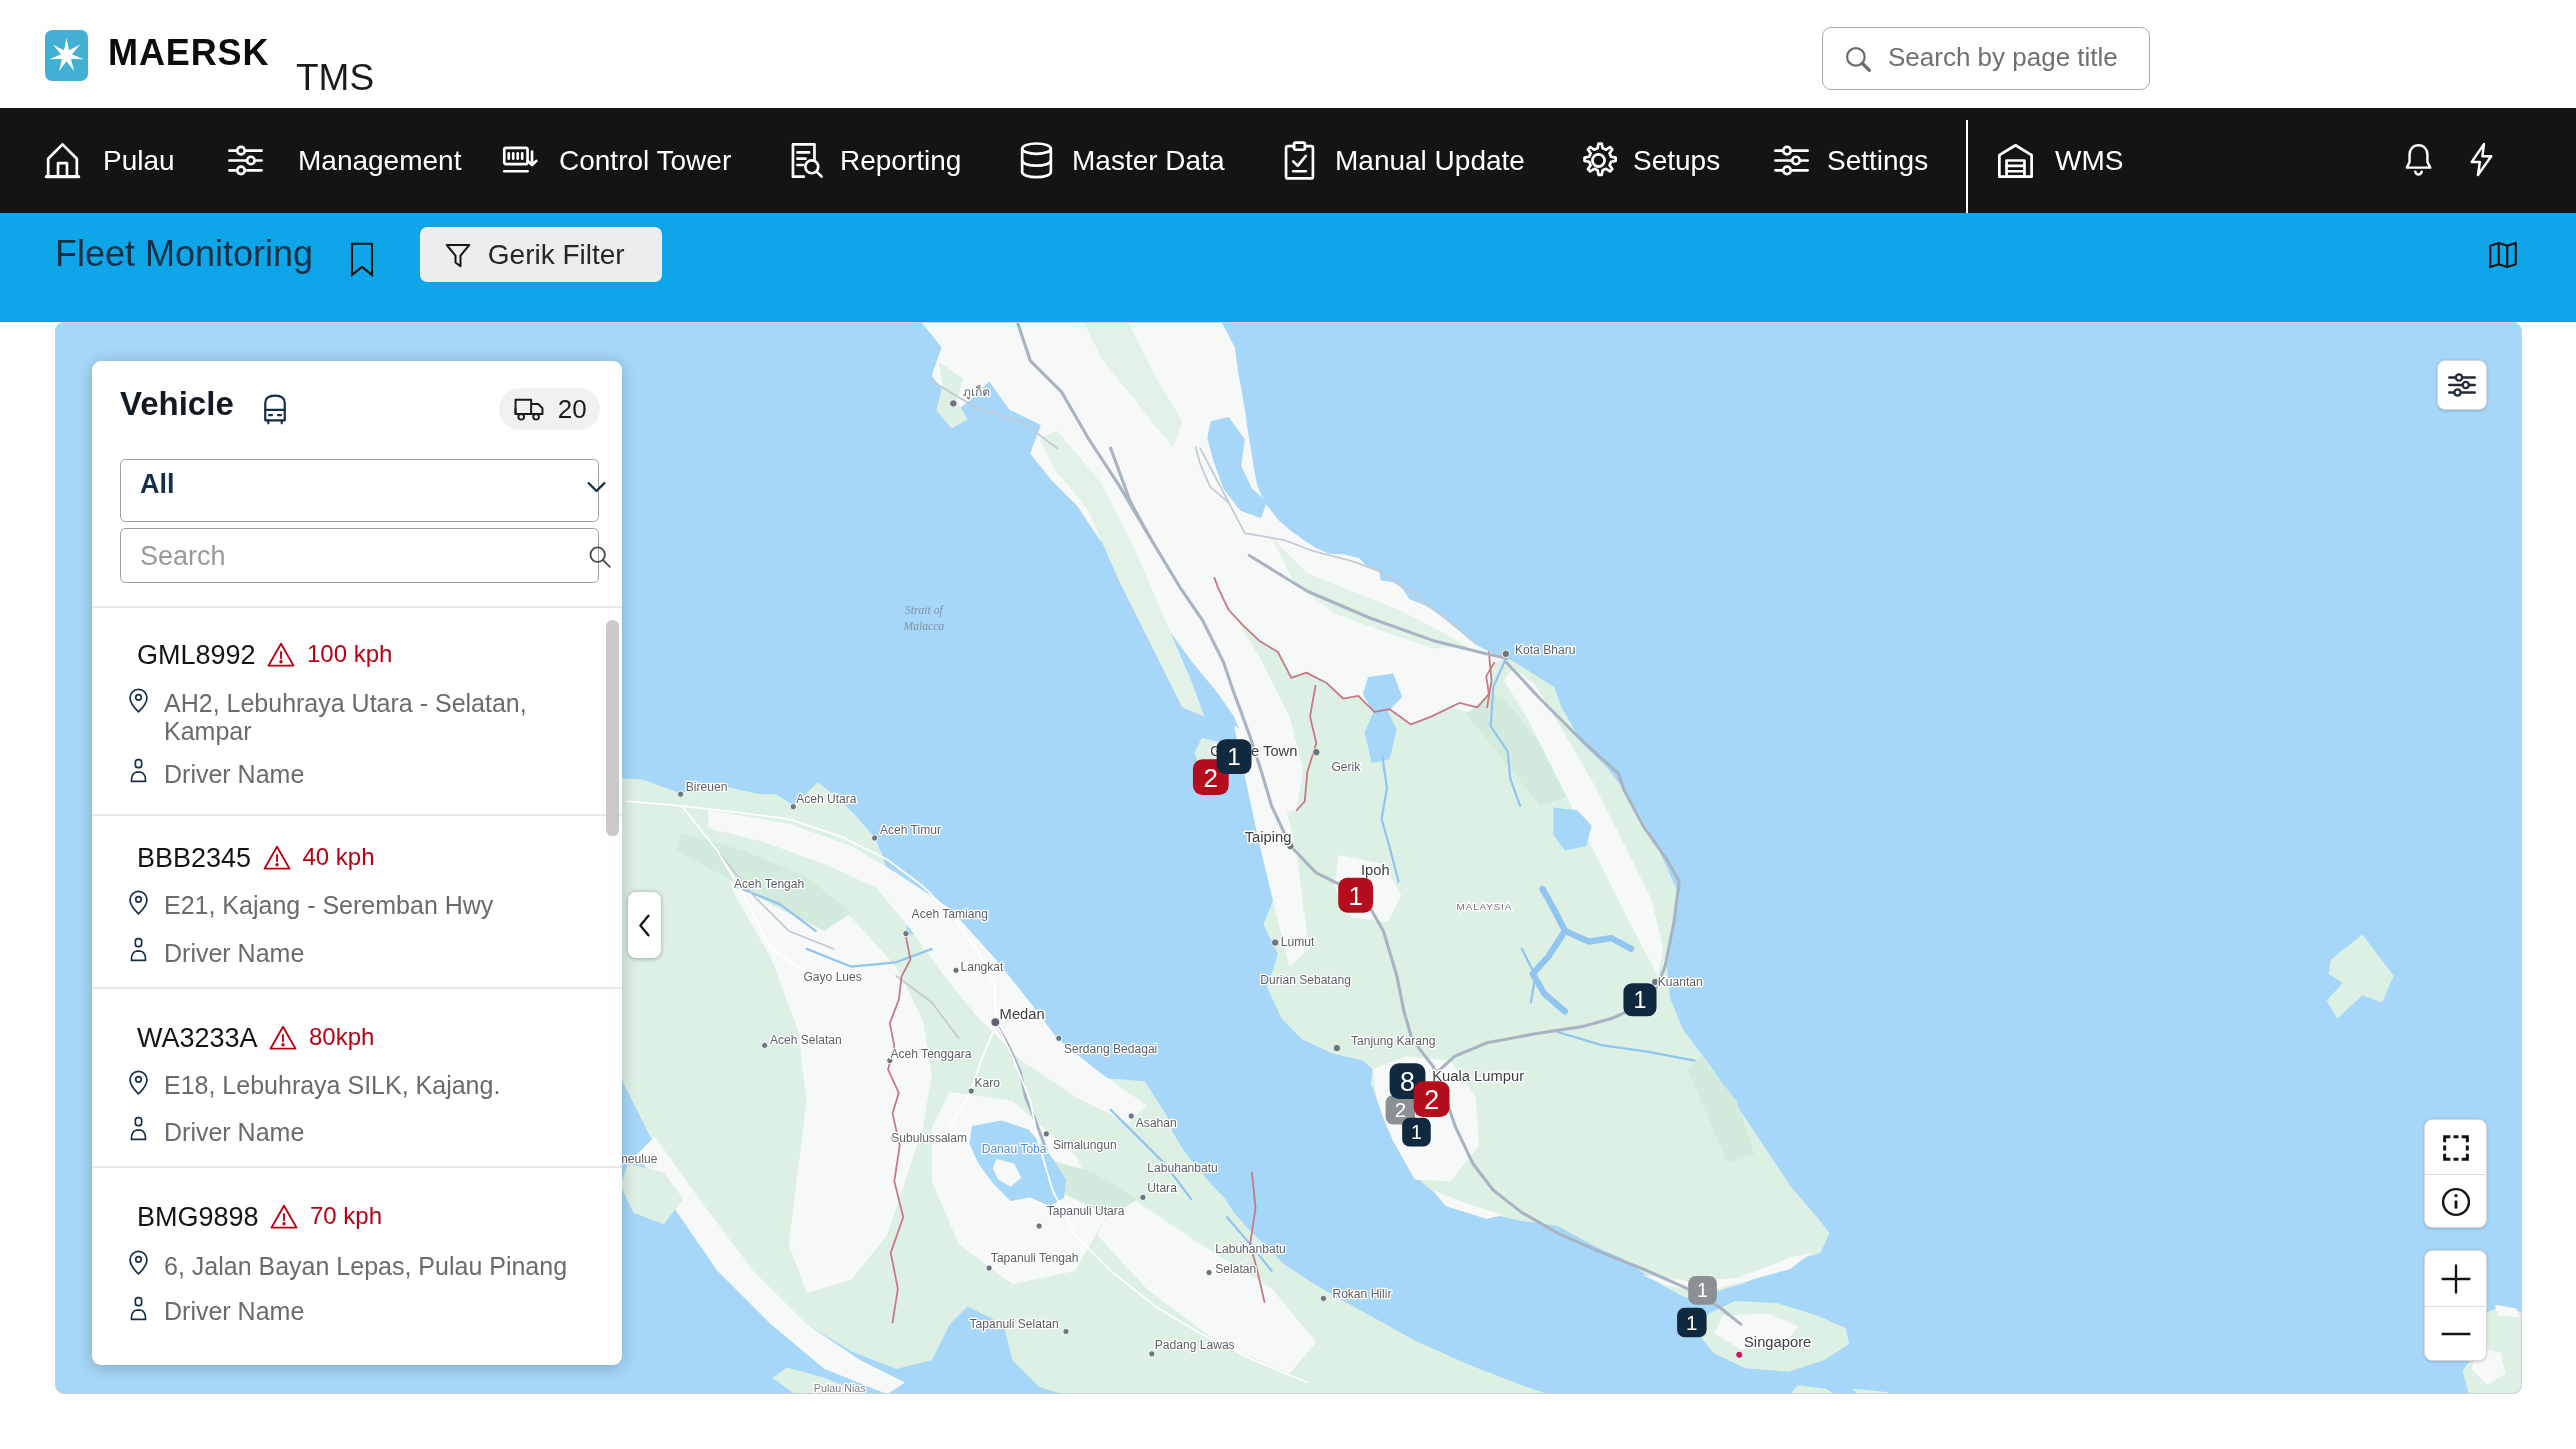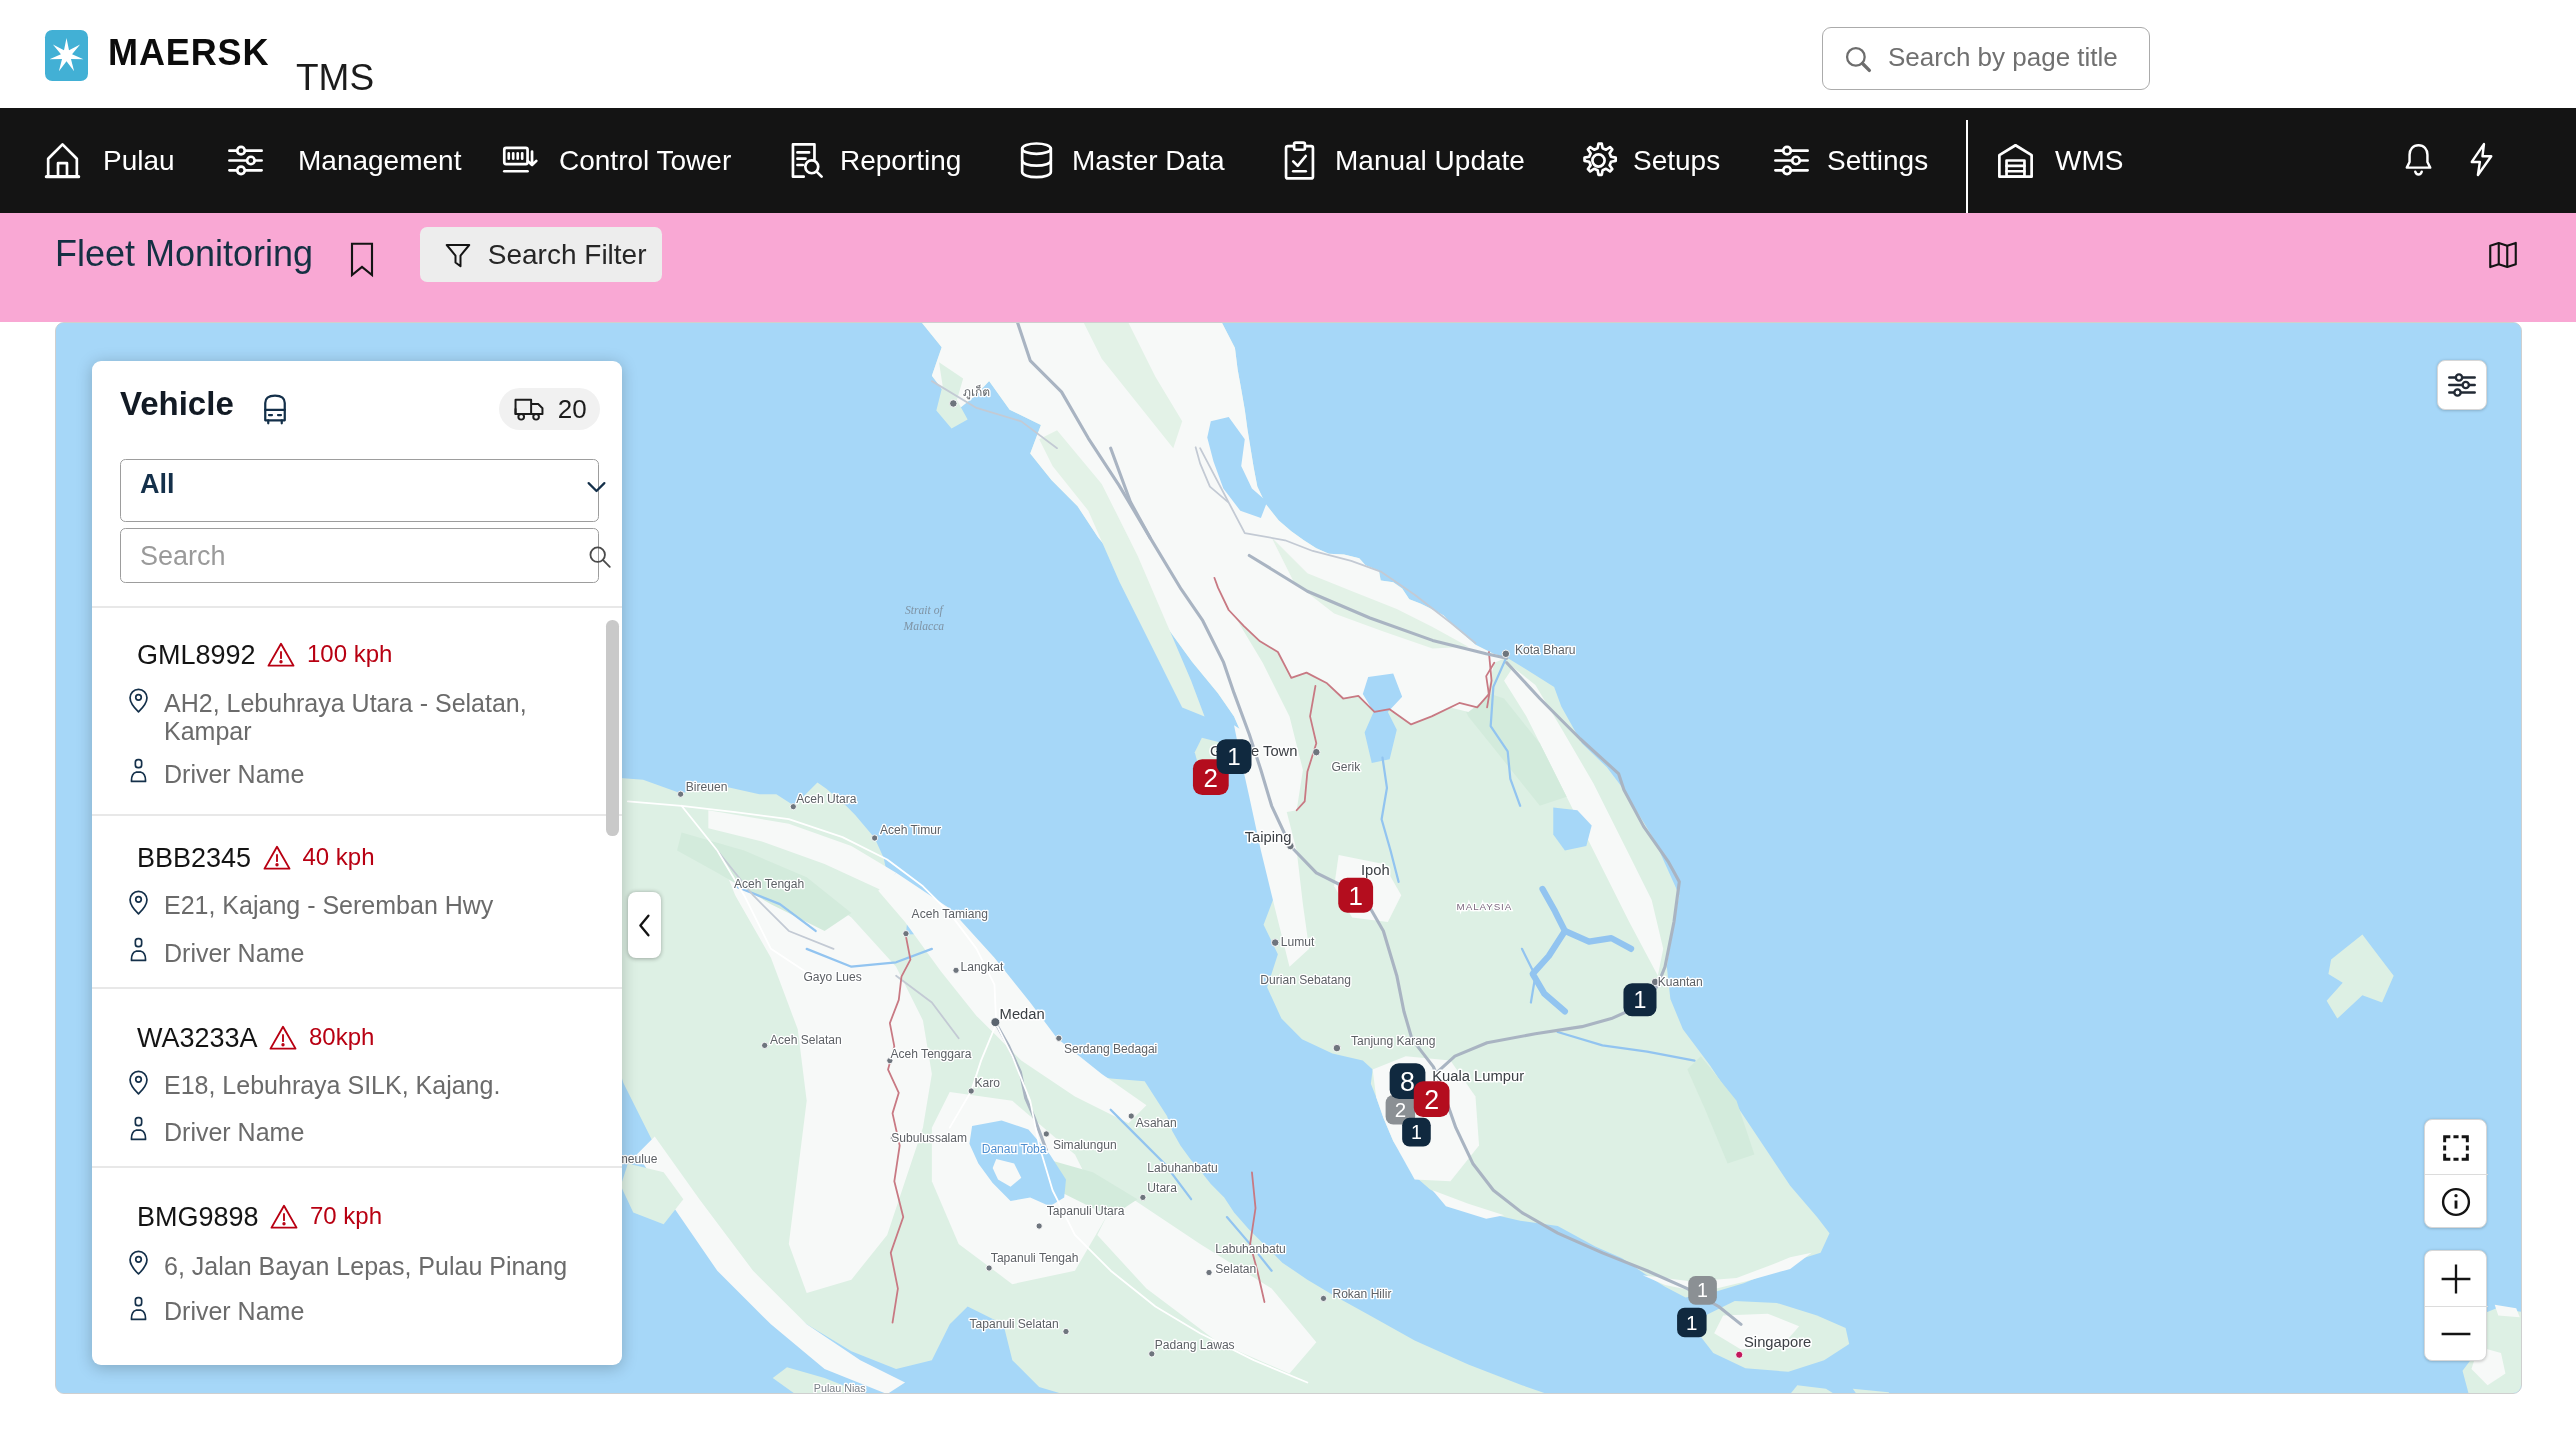--- a/index.html
+++ b/index.html
@@ -12,21 +12,21 @@
   .tms { position:absolute; left:296px; top:25px; font-size:37px; font-weight:400; color:#1c1c1c;margin-top:32px; }
   .srchbox { position:absolute; left:1822px; top:27px; width:328px; height:63px; border:1.8px solid #ababab; border-radius:9px; }
   .srchbox span { position:absolute; left:65px; top:14.3px; font-size:26px; color:#707070; }
   .userpill { position:absolute; left:2197px; top:10.7px; width:334px; height:82px; border-radius:41px; background:#f6f6f6; }
   .avatar { position:absolute; left:5.4px; top:9.8px; width:63px; height:63px; border-radius:50%; background:#1878a8;
             color:#fff; font-size:27px; text-align:center; line-height:63px; }
   .uname { position:absolute; left:84px; top:24px; font-size:29px; color:#2a2a2a; }
   .nav { position:absolute; left:0; top:108px; width:2576px; height:105px; background:#141414; }
   .navtxt { top:0; height:105px; line-height:105px; color:#fff; font-size:28px; }
   .vsep { position:absolute; left:1966px; top:11.6px; width:1.8px; height:93px; background:#fff; }
-  .trow { position:absolute; left:0; top:213px; width:2576px; height:109px; background:#f9a8d4; }
+  .trow { position:absolute; left:0; top:213px; width:2576px; height:109px; background:#0ea5e9; }
   .ptitle { position:absolute; left:55px; top:19.7px; font-size:36px; color:#153043; }
   .bkm { position:absolute; left:347px; top:27px; }
   .sfbtn { position:absolute; left:420px; top:14.3px; width:242px; height:55px; background:#ededed; border-radius:7.2px;
            display:flex; align-items:center; gap:14.3px; padding-left:21.5px; font-size:28px; color:#262626; }
   .mapic { position:absolute; left:2485px; top:25px; }
   .map { position:absolute; left:55px; top:322px; width:2467px; height:1072px; border-radius:9px;
          overflow:hidden; border:0.9px solid #cfcfcf; background:#a6d7f8; }
   .mbtn { position:absolute; background:#fff; border:0.9px solid #d7d7d7; border-radius:8px;
           box-shadow:0 0.9px 2.7px rgba(0,0,0,.18); }
   .panel { position:absolute; left:36px; top:38px; width:530px; height:1004px; background:#fff; border-radius:9px;
@@ -149,21 +149,21 @@
 
 <div class="trow">
   <div class="ptitle">Fleet Monitoring</div>
   <svg class="bkm" width="30" height="40" viewBox="0 0 24 30" fill="none" stroke="#141414" stroke-width="1.7">
     <path d="M4 2 H20 V27 L12 20.5 L4 27 Z"></path>
   </svg>
   <div class="sfbtn">
     <svg width="32" height="30" viewBox="0 0 24 24" fill="none" stroke="#141414" stroke-width="1.6" stroke-linejoin="round">
       <path d="M3 4 H21 L14 12.5 V21 L10 18 V12.5 Z"></path>
     </svg>
-    <span>Search Filter</span>
+    <span>Gerik Filter</span>
   </div>
   <svg class="mapic" width="36" height="34" viewBox="0 0 24 24" fill="none" stroke="#141414" stroke-width="1.5" stroke-linejoin="round">
     <path d="M3 5.5 L9 3.5 L15 5.5 L21 3.5 V18.5 L15 20.5 L9 18.5 L3 20.5 Z"></path>
     <path d="M9 3.5 V18.5 M15 5.5 V20.5"></path>
   </svg>
 </div>
 
 <div class="map">
   <svg class="base" width="2467" height="1072" viewBox="0 0 2758 1199">
     <g transform="translate(-61,-360)">

